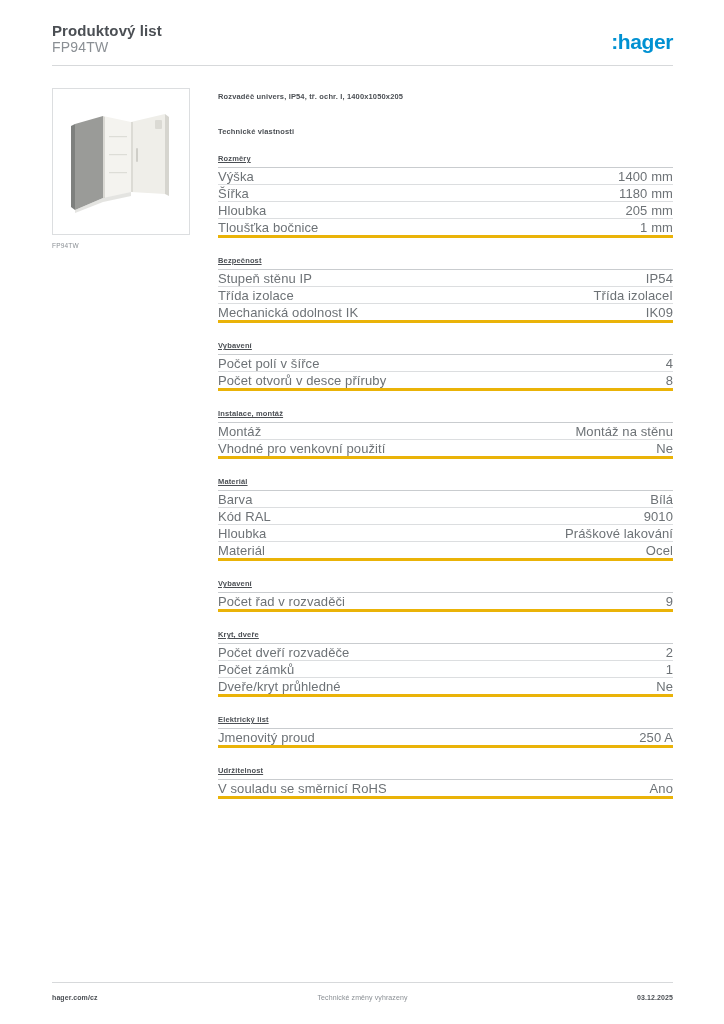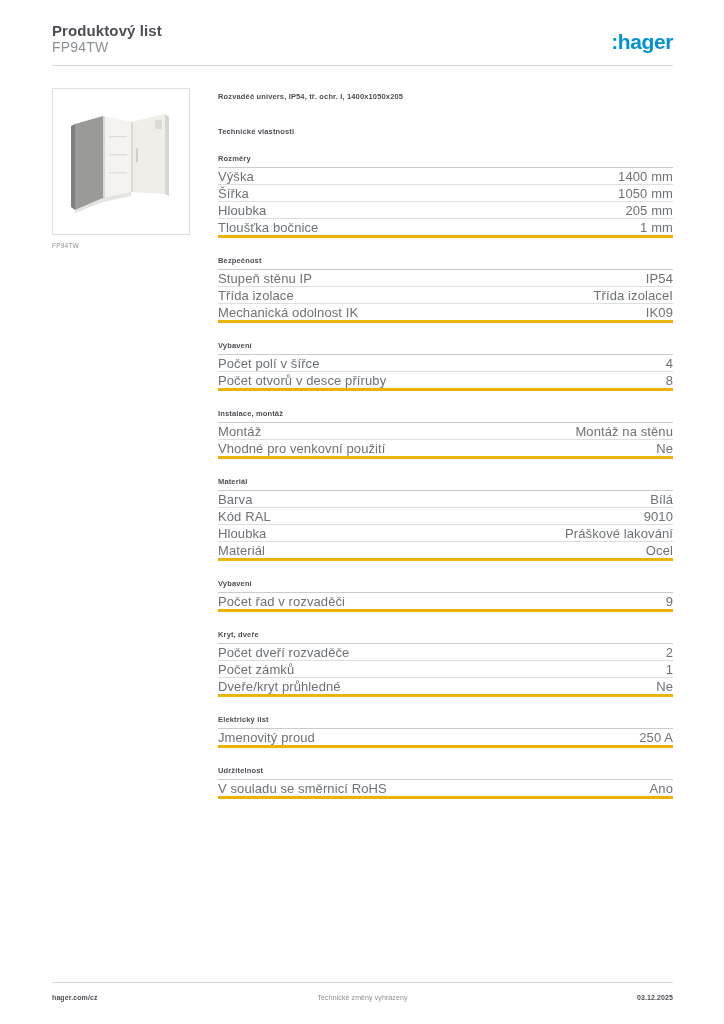--- a/index.html
+++ b/index.html
@@ -122,20 +122,21 @@
   .spec-group {
     margin-top: 18px;
   }
   .spec-group-title {
     font-size: 7.5px;
     font-weight: bold;
     color: #4b4f54;
     letter-spacing: 0.15px;
     padding-bottom: 4px;
     border-bottom: 1px solid #c9cccf;
+    text-decoration: underline;
   }
   .spec-row {
     display: flex;
     justify-content: space-between;
     align-items: center;
     font-size: 13px;
     color: #6d7276;
     border-bottom: 1px solid #dcdee0;
     padding: 3.5px 0 3.5px 0;
     line-height: 9px;
@@ -244,21 +245,21 @@
     <div class="tech-heading">Technické vlastnosti</div>
     <div id="spec-groups-container">
         <div class="spec-group">
           <div class="spec-group-title">Rozměry</div>
           <div class="spec-row">
             <span class="spec-label">Výška</span>
             <span class="spec-value">1400 mm</span>
           </div>
           <div class="spec-row">
             <span class="spec-label">Šířka</span>
-            <span class="spec-value">1050 mm</span>
+            <span class="spec-value">1180 mm</span>
           </div>
           <div class="spec-row">
             <span class="spec-label">Hloubka</span>
             <span class="spec-value">205 mm</span>
           </div>
           <div class="spec-row">
             <span class="spec-label">Tloušťka bočnice</span>
             <span class="spec-value">1 mm</span>
           </div>
         </div>

